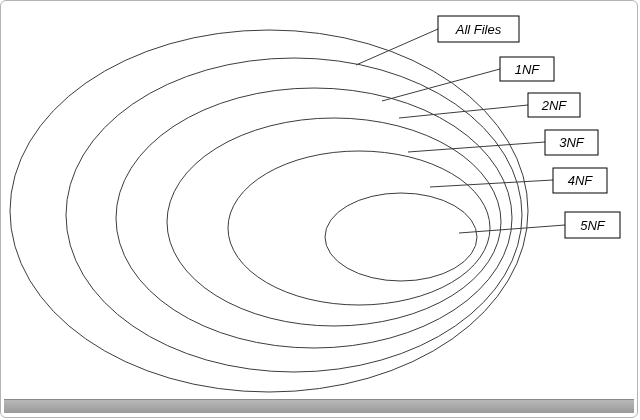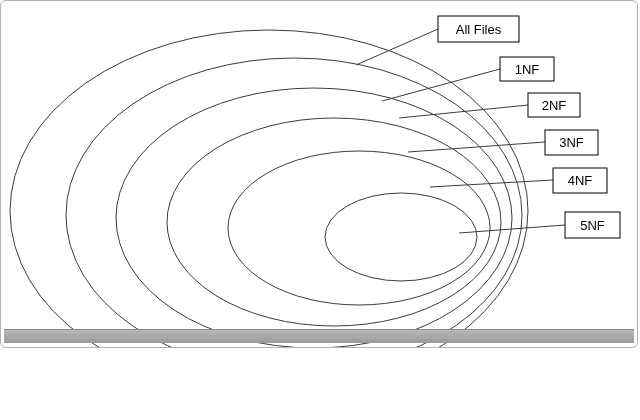--- a/index.html
+++ b/index.html
@@ -4,26 +4,27 @@
 <style>
   html, body {
     margin: 0;
     padding: 0;
     background: #ffffff;
     font-family: "Liberation Sans", sans-serif;
   }
   .page {
     position: relative;
     width: 638px;
-    height: 348px;
+    height: 418px;
     background: #ffffff;
     border: 1px solid #b3b3b3;
     border-radius: 6px;
     overflow: hidden;
     box-sizing: border-box;
+    font-style: italic;
   }
   svg#diagram {
     position: absolute;
     top: 0;
     left: 0;
     width: 638px;
     height: 418px;
     display: block;
   }
   .footer-bar {

